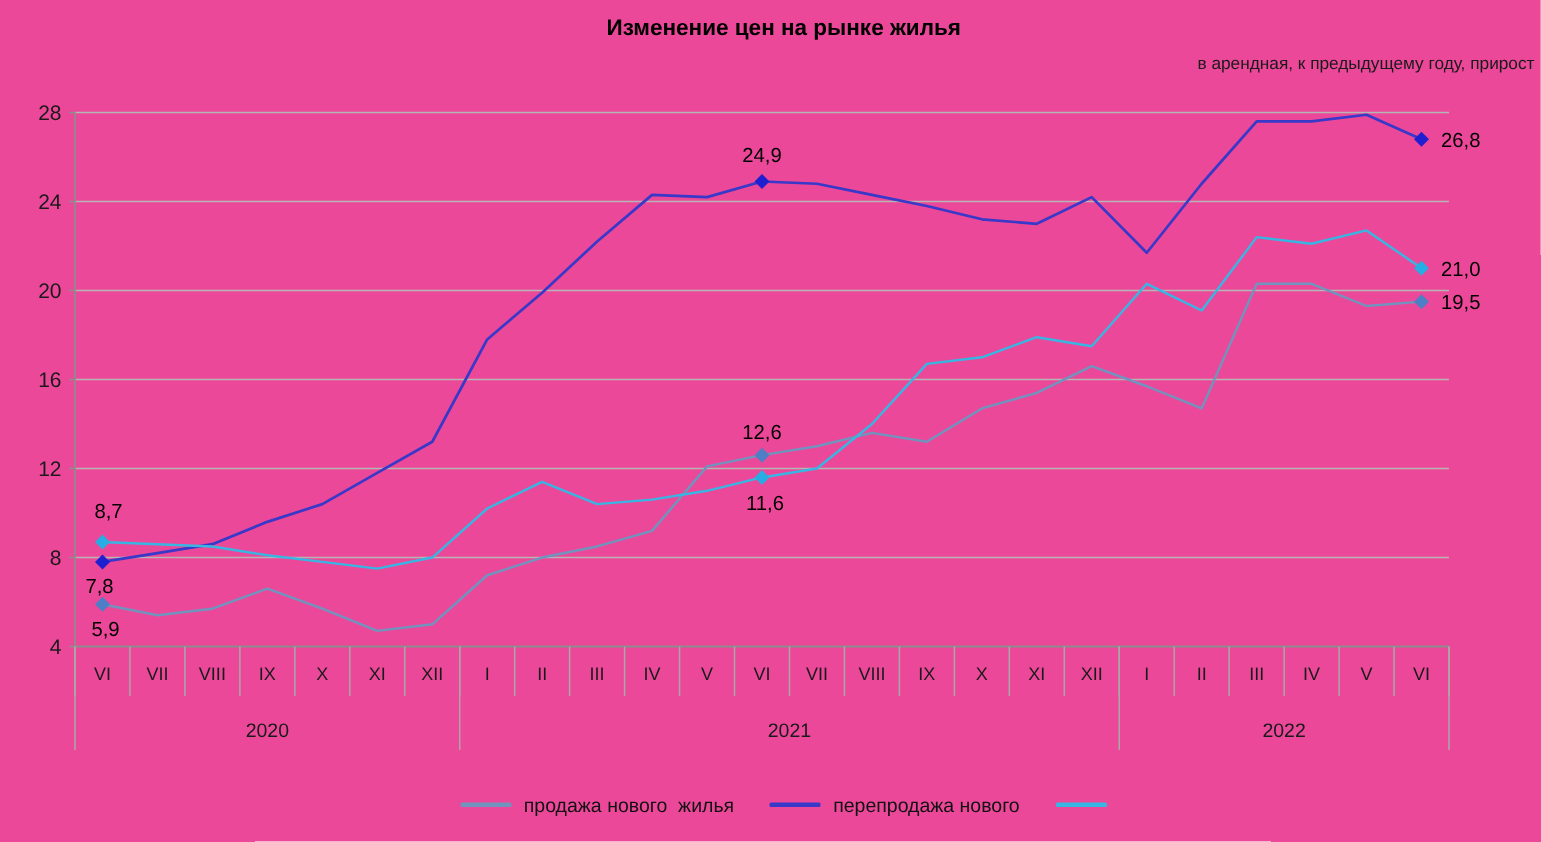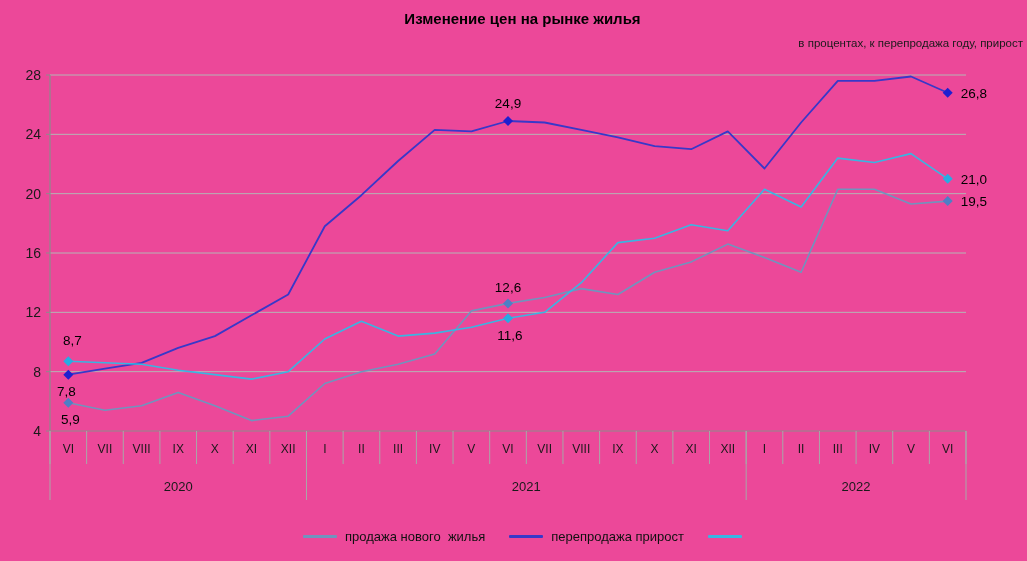--- a/index.html
+++ b/index.html
@@ -26,21 +26,21 @@
   }
   .legend-item{display:flex;align-items:center;gap:8px;margin-top:44px;}
   .legend-swatch{width:34px;height:3px;border-radius:1px;}
   .legend-label{font-size:13px;color:#111;white-space:pre;}
 </style>
 </head>
 <body>
 
 <div class="chart-root">
   <div class="chart-title">Изменение цен на рынке жилья</div>
-  <div class="chart-subtitle">в процентах, к перепродажа году, прирост</div>
+  <div class="chart-subtitle">в арендная, к предыдущему году, прирост</div>
 
   <svg id="plot" width="1027" height="508" viewBox="0 0 1027 508">
       <line x1="50" y1="431" x2="966" y2="431" stroke="#8c8c8c" stroke-width="1.2"></line>
       <line x1="46" y1="431" x2="50" y2="431" stroke="#8c8c8c" stroke-width="1"></line>
       <text x="41" y="436" text-anchor="end" fill="#1a1a1a" font-size="14" font-family="&quot;Liberation Sans&quot;, sans-serif" font-weight="normal">4</text>
       <line x1="50" y1="371.6666666666667" x2="966" y2="371.6666666666667" stroke="#b5b5b5" stroke-width="1"></line>
       <line x1="46" y1="371.6666666666667" x2="50" y2="371.6666666666667" stroke="#8c8c8c" stroke-width="1"></line>
       <text x="41" y="376.6666666666667" text-anchor="end" fill="#1a1a1a" font-size="14" font-family="&quot;Liberation Sans&quot;, sans-serif" font-weight="normal">8</text>
       <line x1="50" y1="312.33333333333337" x2="966" y2="312.33333333333337" stroke="#b5b5b5" stroke-width="1"></line>
       <line x1="46" y1="312.33333333333337" x2="50" y2="312.33333333333337" stroke="#8c8c8c" stroke-width="1"></line>
@@ -139,19 +139,19 @@
       <text x="960.6800000000001" y="206.08333333333331" text-anchor="start" fill="#000000" font-size="13.5" font-family="&quot;Liberation Sans&quot;, sans-serif" font-weight="normal">19,5</text>
     </svg>
 
   <div class="legend">
     <div class="legend-item">
       <div class="legend-swatch" style="background: rgb(112, 148, 190);"></div>
       <div class="legend-label">продажа нового  жилья</div>
     </div>
     <div class="legend-item">
       <div class="legend-swatch" style="background: rgb(56, 56, 201);"></div>
-      <div class="legend-label">перепродажа прирост</div>
+      <div class="legend-label">перепродажа нового</div>
     </div>
     <div class="legend-item">
       <div class="legend-swatch" style="background: rgb(56, 182, 227);"></div>
     </div>
   </div>
 </div>
 
 </body></html>

